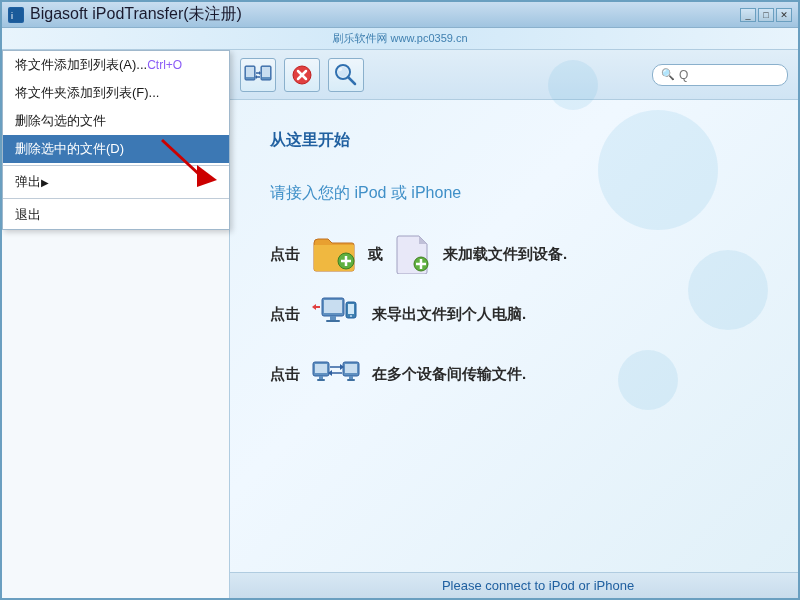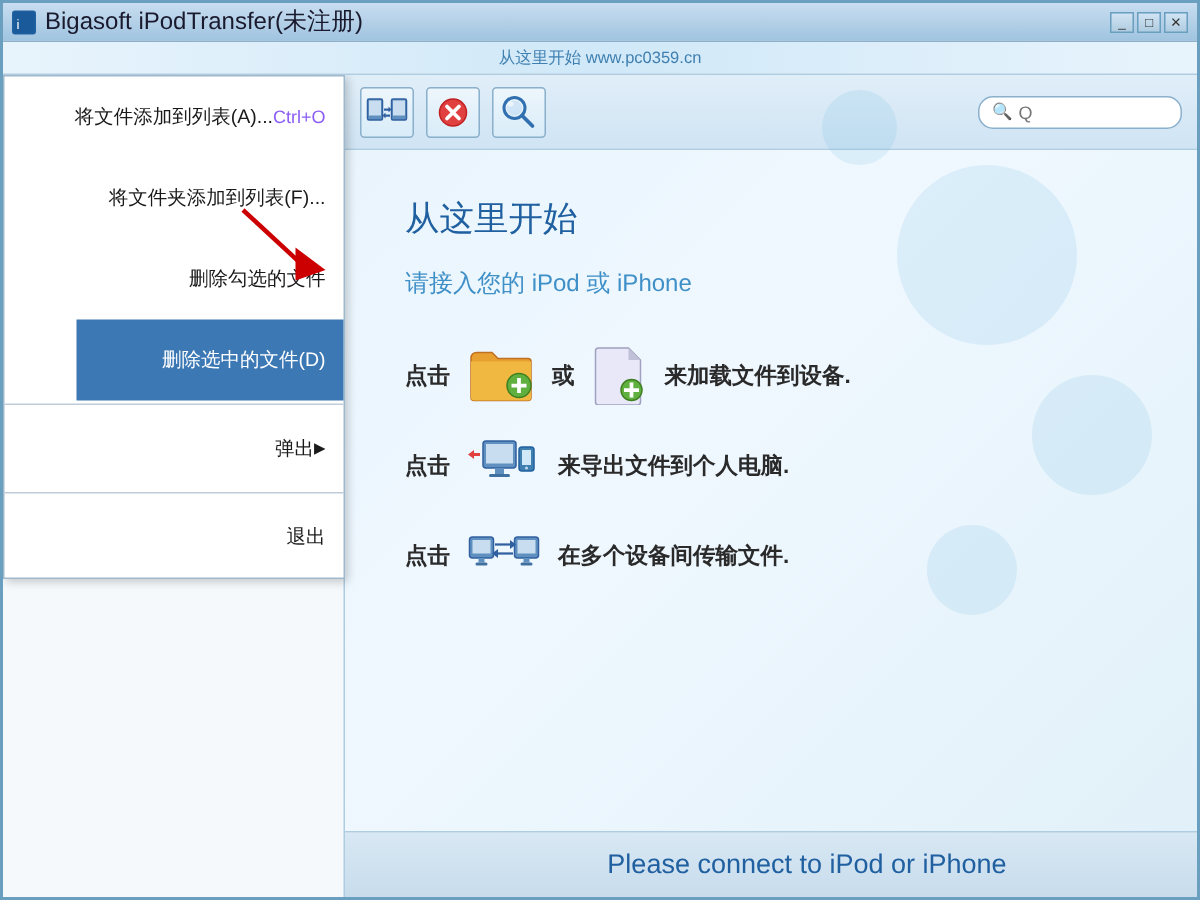--- a/index.html
+++ b/index.html
@@ -129,29 +129,28 @@
       position: absolute;
       top: 0;
       left: 0;
       width: 228px;
       background: #ffffff;
       border: 1px solid #a0b8cc;
       box-shadow: 2px 2px 6px rgba(0,0,0,0.2);
       z-index: 100;
     }
     .dropdown-item {
-      padding: 18px 12px;
+      padding: 5px 12px;
       font-size: 13px;
       color: #1a1a1a;
       cursor: pointer;
       display: flex;
-      justify-content: flex-end;
+      justify-content: flex-start;
       align-items: center;
       white-space: nowrap;
-      margin-left: 48px;
     }
     .dropdown-item.highlighted {
       background: #3c78b4;
       color: white;
     }
     .dropdown-separator {
       height: 1px;
       background: #c0ccd8;
       margin: 2px 0;
     }
@@ -242,50 +241,51 @@
       flex: 1;
       display: flex;
       flex-direction: column;
       align-items: flex-start;
       justify-content: flex-start;
       padding: 30px 40px;
       position: relative;
     }
 
     .start-title {
-      font-size: 23px;
-      font-weight: normal;
+      font-size: 16px;
+      font-weight: bold;
       color: #2060a0;
-      margin-bottom: 18px;
+      margin-bottom: 8px;
     }
     .start-subtitle {
       font-size: 16px;
       color: #4090c8;
       margin-bottom: 30px;
+      margin-top: 24px;
     }
 
     .action-row {
       display: flex;
       align-items: center;
       gap: 12px;
       margin-bottom: 20px;
       font-size: 15px;
       color: #2a2a2a;
       font-weight: bold;
     }
 
     
     .status-bar {
-      height: 44px;
+      height: 26px;
       background: linear-gradient(to bottom, #d8e8f4, #c8dcec);
       border-top: 1px solid #b0cce0;
       display: flex;
       align-items: center;
       justify-content: center;
-      font-size: 18px;
+      font-size: 13px;
       color: #2060a0;
       padding-left: 48px;
     }
 
     
     svg { display: block; }
   </style>
 </head>
 <body>
 
@@ -302,21 +302,21 @@
       <span class="title-text">Bigasoft iPodTransfer(未注册)</span>
     </div>
     <div class="title-bar-controls">
       <div class="title-btn">_</div>
       <div class="title-btn">□</div>
       <div class="title-btn">✕</div>
     </div>
   </div>
 
   <div class="watermark-bar">
-    <span>从这里开始    www.pc0359.cn</span>
+    <span>刷乐软件网    www.pc0359.cn</span>
   </div>
 
 
   <div class="content-area">
 
     <div class="left-panel">
 
       <div class="toolbar">
       </div>
 

